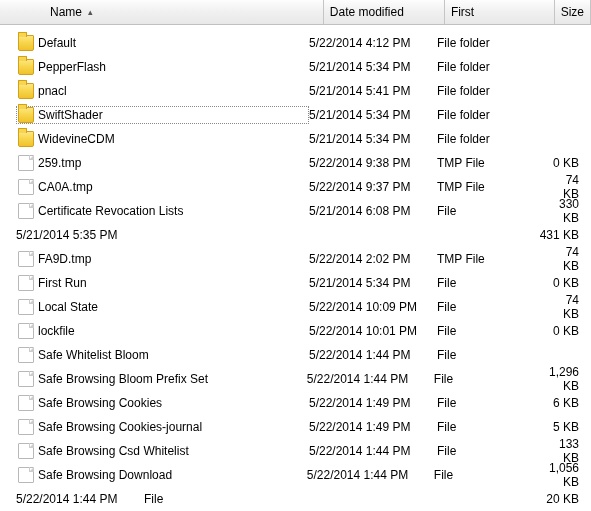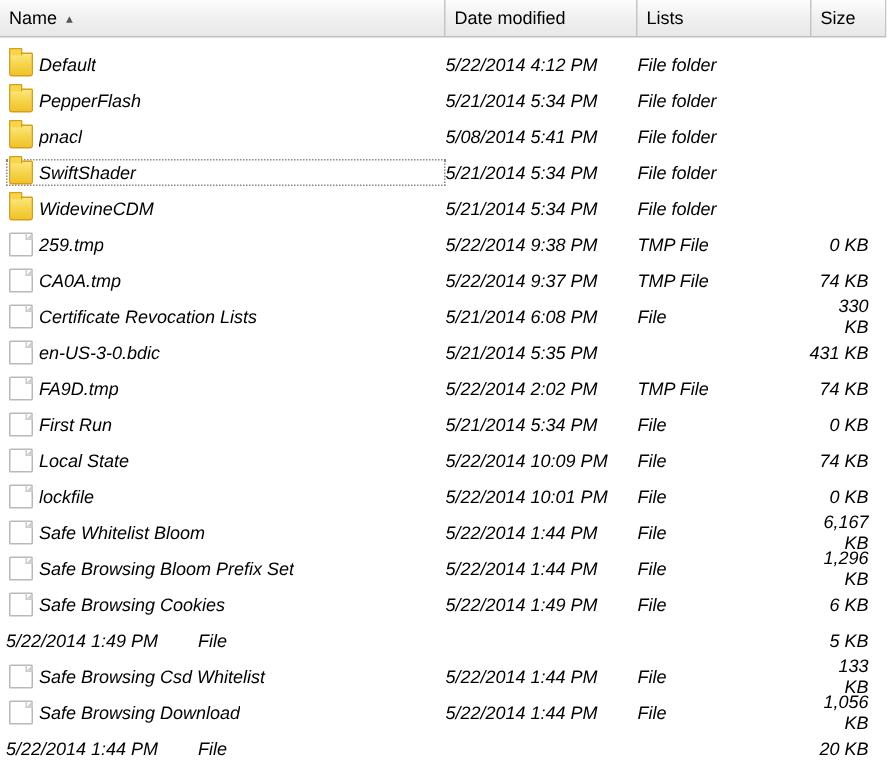--- a/index.html
+++ b/index.html
@@ -11,20 +11,21 @@
   height: 511px;
   overflow: hidden;
   color: #000;
 }
 .header {
   display: flex;
   height: 25px;
   background: linear-gradient(to bottom, #fdfdfd 0%, #f0f0f0 50%, #e8e8e8 100%);
   border-bottom: 1px solid #c0c0c0;
   user-select: none;
+  padding-left: 44px;
 }
 .col-header {
   display: flex;
   align-items: center;
   padding: 0 6px;
   border-right: 1px solid #c5c5c5;
   position: relative;
 }
 .col-name { width: 297px; }
 .col-date { width: 128px; }
@@ -33,22 +34,21 @@
 .sort-arrow {
   margin-left: 6px;
   font-size: 9px;
   color: #555;
 }
 .rows { padding-top: 6px; }
 .row {
   display: flex;
   align-items: center;
   height: 24px;
-  padding-left: 4px;
-  font-style: italic;
+  padding-left: 16px;
 }
 .row.selected .cell-name {
   outline: 1px dotted #888;
   outline-offset: -1px;
   text-align: right;
 }
 .cell-name {
   width: 293px;
   display: flex;
   align-items: center;
@@ -113,21 +113,21 @@
 
 <div class="header">
   <div class="col-header col-name">
     <span>Name</span>
     <span class="sort-arrow">▴</span>
   </div>
   <div class="col-header col-date">
     <span>Date modified</span>
   </div>
   <div class="col-header col-type">
-    <span>Lists</span>
+    <span>First</span>
   </div>
   <div class="col-header col-size">
     <span>Size</span>
   </div>
 </div>
 
 <div class="rows" id="rows">
     <div class="row">
       <div class="cell-name">
         <div class="icon folder-icon"></div>
@@ -144,21 +144,21 @@
       </div>
       <div class="cell-date">5/21/2014 5:34 PM</div>
       <div class="cell-type">File folder</div>
       <div class="cell-size"></div>
     </div>
     <div class="row">
       <div class="cell-name">
         <div class="icon folder-icon"></div>
         <span class="name-text">pnacl</span>
       </div>
-      <div class="cell-date">5/08/2014 5:41 PM</div>
+      <div class="cell-date">5/21/2014 5:41 PM</div>
       <div class="cell-type">File folder</div>
       <div class="cell-size"></div>
     </div>
     <div class="row selected">
       <div class="cell-name">
         <div class="icon folder-icon"></div>
         <span class="name-text">SwiftShader</span>
       </div>
       <div class="cell-date">5/21/2014 5:34 PM</div>
       <div class="cell-type">File folder</div>
@@ -194,24 +194,20 @@
     <div class="row">
       <div class="cell-name">
         <div class="icon file-icon"></div>
         <span class="name-text">Certificate Revocation Lists</span>
       </div>
       <div class="cell-date">5/21/2014 6:08 PM</div>
       <div class="cell-type">File</div>
       <div class="cell-size">330 KB</div>
     </div>
     <div class="row">
-      <div class="cell-name">
-        <div class="icon file-icon"></div>
-        <span class="name-text">en-US-3-0.bdic</span>
-      </div>
       <div class="cell-date">5/21/2014 5:35 PM</div>
       <div class="cell-size">431 KB</div>
     </div>
     <div class="row">
       <div class="cell-name">
         <div class="icon file-icon"></div>
         <span class="name-text">FA9D.tmp</span>
       </div>
       <div class="cell-date">5/22/2014 2:02 PM</div>
       <div class="cell-type">TMP File</div>
@@ -244,41 +240,44 @@
       <div class="cell-type">File</div>
       <div class="cell-size">0 KB</div>
     </div>
     <div class="row">
       <div class="cell-name">
         <div class="icon file-icon"></div>
         <span class="name-text">Safe Whitelist Bloom</span>
       </div>
       <div class="cell-date">5/22/2014 1:44 PM</div>
       <div class="cell-type">File</div>
-      <div class="cell-size">6,167 KB</div>
     </div>
     <div class="row">
       <div class="cell-name">
         <div class="icon file-icon"></div>
         <span class="name-text">Safe Browsing Bloom Prefix Set</span>
       </div>
       <div class="cell-date">5/22/2014 1:44 PM</div>
       <div class="cell-type">File</div>
       <div class="cell-size">1,296 KB</div>
     </div>
     <div class="row">
       <div class="cell-name">
         <div class="icon file-icon"></div>
         <span class="name-text">Safe Browsing Cookies</span>
       </div>
       <div class="cell-date">5/22/2014 1:49 PM</div>
       <div class="cell-type">File</div>
       <div class="cell-size">6 KB</div>
     </div>
     <div class="row">
+      <div class="cell-name">
+        <div class="icon file-icon"></div>
+        <span class="name-text">Safe Browsing Cookies-journal</span>
+      </div>
       <div class="cell-date">5/22/2014 1:49 PM</div>
       <div class="cell-type">File</div>
       <div class="cell-size">5 KB</div>
     </div>
     <div class="row">
       <div class="cell-name">
         <div class="icon file-icon"></div>
         <span class="name-text">Safe Browsing Csd Whitelist</span>
       </div>
       <div class="cell-date">5/22/2014 1:44 PM</div>

